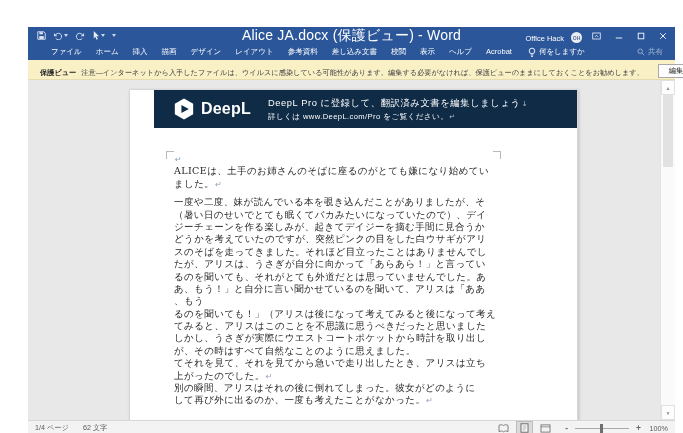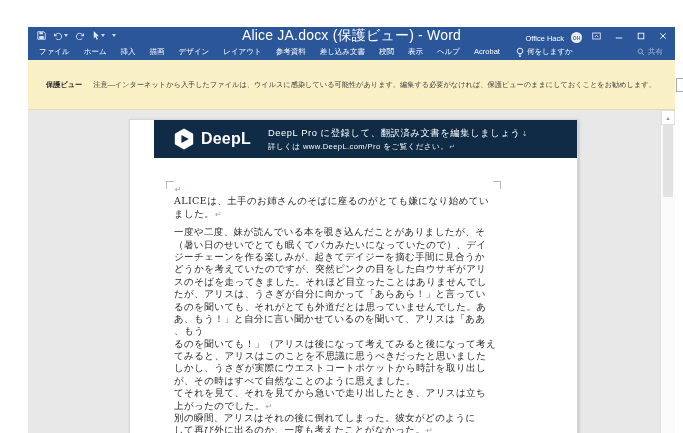--- a/index.html
+++ b/index.html
@@ -14,28 +14,28 @@
   .qcaret{width:0;height:0;border-left:2.5px solid transparent;border-right:2.5px solid transparent;border-top:3px solid #cdd8ec;}
   .title{position:absolute;left:0;right:0;top:0;bottom:0;display:flex;align-items:center;justify-content:center;
          font-size:14px;letter-spacing:.2px;color:#fff;pointer-events:none;}
   .tb-right{margin-left:auto;display:flex;align-items:flex-end;gap:7px;padding-right:5px;font-size:7.5px;position:relative;z-index:2;}
   .avatar{width:11px;height:11px;border-radius:50%;background:#e9edf4;color:#5a6f94;font-size:5px;font-weight:bold;
           display:flex;align-items:center;justify-content:center;}
   .winbtn{width:15px;height:15px;display:flex;align-items:center;justify-content:center;}
 
   
   .tabsrow{height:16px;background:#2b579a;display:flex;align-items:center;color:#fff;font-size:7.5px;padding-left:4px;}
-  .tabs{display:flex;align-items:flex-start;}
+  .tabs{display:flex;align-items:flex-start;margin-left:12px;}
   .tab{padding:0 7px;line-height:16px;white-space:nowrap;}
   .tellme{display:flex;align-items:center;gap:3px;margin-left:9px;white-space:nowrap;}
   .share{margin-left:auto;display:flex;align-items:center;gap:3px;opacity:.55;padding-right:12px;white-space:nowrap;}
 
   
-  .msgbar{height:17px;background:#f9f0c6;border-bottom:1px solid #e6dcae;display:flex;align-items:center;
-          font-size:7.2px;color:#3c3c3c;padding:16px 7px;gap:11px;white-space:nowrap;}
+  .msgbar{height:17px;background:#f9f0c6;border-bottom:1px solid #e6dcae;display:flex;align-items:flex-end;
+          font-size:7.2px;color:#3c3c3c;padding:1px 7px;gap:5px;white-space:nowrap;}
   .msg-label{font-weight:bold;color:#1f1f1f;}
   .enable-btn{margin-left:9px;background:#fdfdfd;border:1px solid #a9a9a9;font-size:7.2px;color:#222;
               padding:1px 10px;font-family:"Liberation Sans",sans-serif;line-height:10px;}
 
   
   .docarea{position:relative;height:340px;background:#e8e8e8;overflow:hidden;}
   .page{position:absolute;left:101px;top:9px;width:423px;height:345px;background:#fff;
         border:1px solid #d6d6d6;box-shadow:1px 1px 3px rgba(0,0,0,.18);padding-left:24px;}
   .deepl{height:38px;background:#0f2b46;display:flex;align-items:center;padding-left:19px;gap:17px;}
   .deepl-logo{display:flex;align-items:center;gap:6px;}

